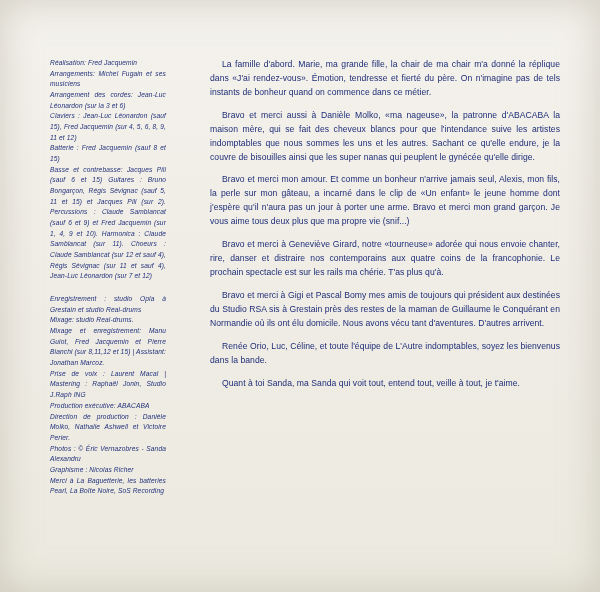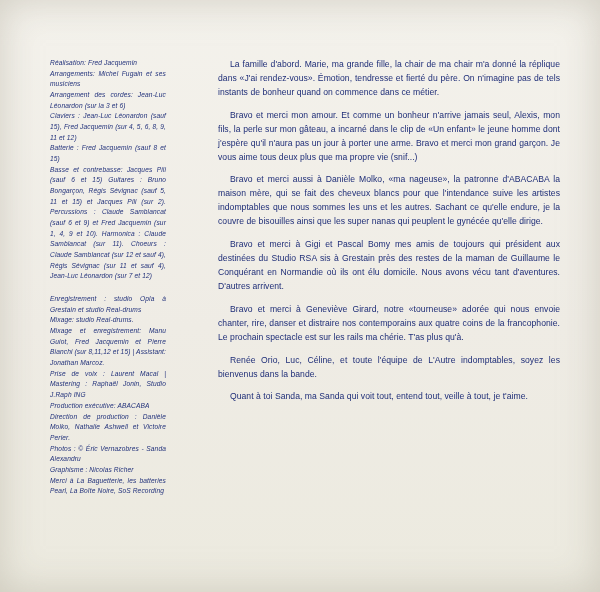--- a/index.html
+++ b/index.html
@@ -27,21 +27,21 @@
     box-shadow: inset 0 0 38px rgba(180, 175, 160, 0.55);
     pointer-events: none;
   }
   .columns {
     position: absolute;
     top: 58px;
     left: 0;
     right: 0;
     bottom: 0;
     display: flex;
-    gap: 16px;
+    gap: 8px;
     justify-content: space-between;
   }
   .col-left {
     width: 176px;
     padding-left: 50px;
     padding-right: 10px;
     box-sizing: border-box;
   }
   .col-right {
     flex: 1;
@@ -101,22 +101,22 @@
         <span class="credit-line">Production exécutive: ABACABA</span>
         <span class="credit-line">Direction de production : Danièle Molko, Nathalie Ashwell et Victoire Perier.</span>
         <span class="credit-line">Photos : © Éric Vernazobres - Sanda Alexandru</span>
         <span class="credit-line">Graphisme : Nicolas Richer</span>
         <span class="credit-line">Merci à La Baguetterie, les batteries Pearl, La Boîte Noire, SoS Recording</span>
       </div>
     </div>
 
     <div class="col-right">
       <p class="body-par">La famille d'abord. Marie, ma grande fille, la chair de ma chair m'a donné la réplique dans «J'ai rendez-vous». Émotion, tendresse et fierté du père. On n'imagine pas de tels instants de bonheur quand on commence dans ce métier.</p>
+      <p class="body-par">Bravo et merci aussi à Danièle Molko, «ma nageuse», la patronne d'ABACABA la maison mère, qui se fait des cheveux blancs pour que l'intendance suive les artistes indomptables que nous sommes les uns et les autres. Sachant ce qu'elle endure, je la couvre de bisouilles ainsi que les super nanas qui peuplent le gynécée qu'elle dirige.</p>
       <p class="body-par">Bravo et merci mon amour. Et comme un bonheur n'arrive jamais seul, Alexis, mon fils, la perle sur mon gâteau, a incarné dans le clip de «Un enfant» le jeune homme dont j'espère qu'il n'aura pas un jour à porter une arme. Bravo et merci mon grand garçon. Je vous aime tous deux plus que ma propre vie (snif...)</p>
-      <p class="body-par">Bravo et merci aussi à Danièle Molko, «ma nageuse», la patronne d'ABACABA la maison mère, qui se fait des cheveux blancs pour que l'intendance suive les artistes indomptables que nous sommes les uns et les autres. Sachant ce qu'elle endure, je la couvre de bisouilles ainsi que les super nanas qui peuplent le gynécée qu'elle dirige.</p>
+      <p class="body-par">Bravo et merci à Geneviève Girard, notre «tourneuse» adorée qui nous envoie chanter, rire, danser et distraire nos contemporains aux quatre coins de la francophonie. Le prochain spectacle est sur les rails ma chérie. T'as plus qu'à.</p>
       <p class="body-par">Bravo et merci à Gigi et Pascal Bomy mes amis de toujours qui président aux destinées du Studio RSA sis à Grestain près des restes de la maman de Guillaume le Conquérant en Normandie où ils ont élu domicile. Nous avons vécu tant d'aventures. D'autres arrivent.</p>
-      <p class="body-par">Bravo et merci à Geneviève Girard, notre «tourneuse» adorée qui nous envoie chanter, rire, danser et distraire nos contemporains aux quatre coins de la francophonie. Le prochain spectacle est sur les rails ma chérie. T'as plus qu'à.</p>
       <p class="body-par">Renée Orio, Luc, Céline, et toute l'équipe de L'Autre indomptables, soyez les bienvenus dans la bande.</p>
       <p class="body-par">Quant à toi Sanda, ma Sanda qui voit tout, entend tout, veille à tout, je t'aime.</p>
     </div>
 
   </div>
 </div>
 
 </body></html>

